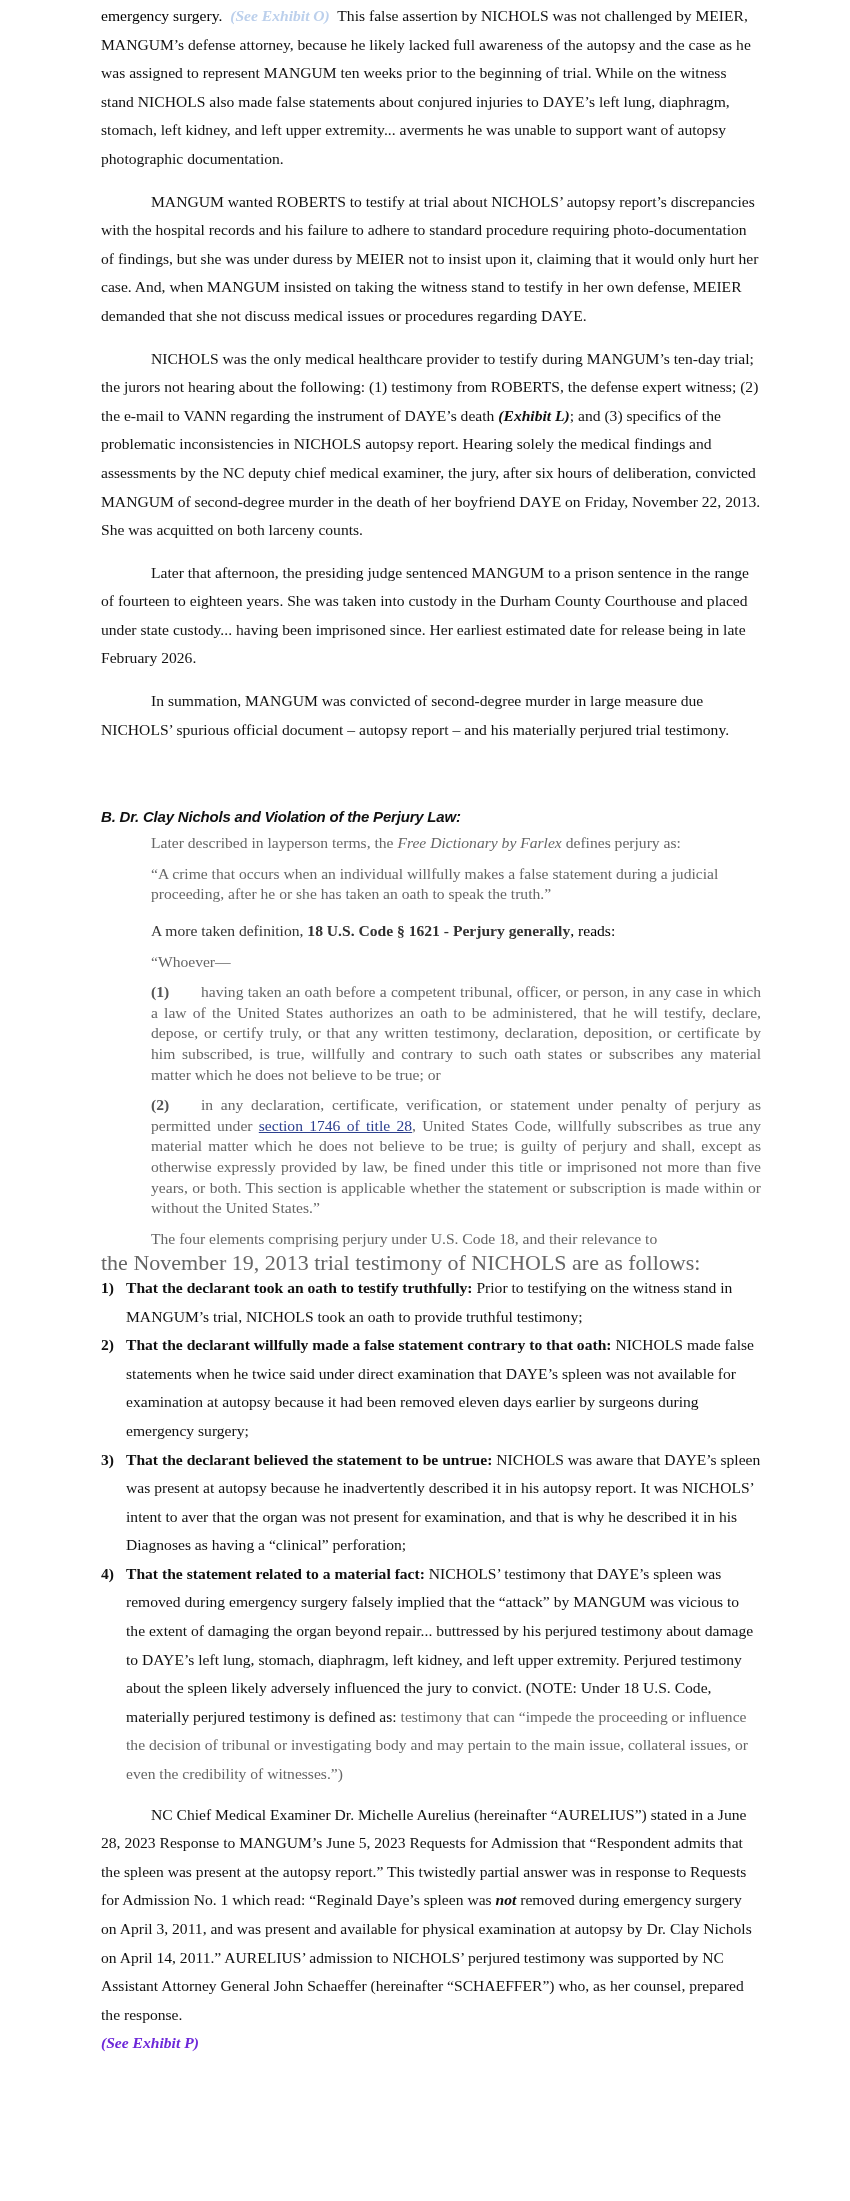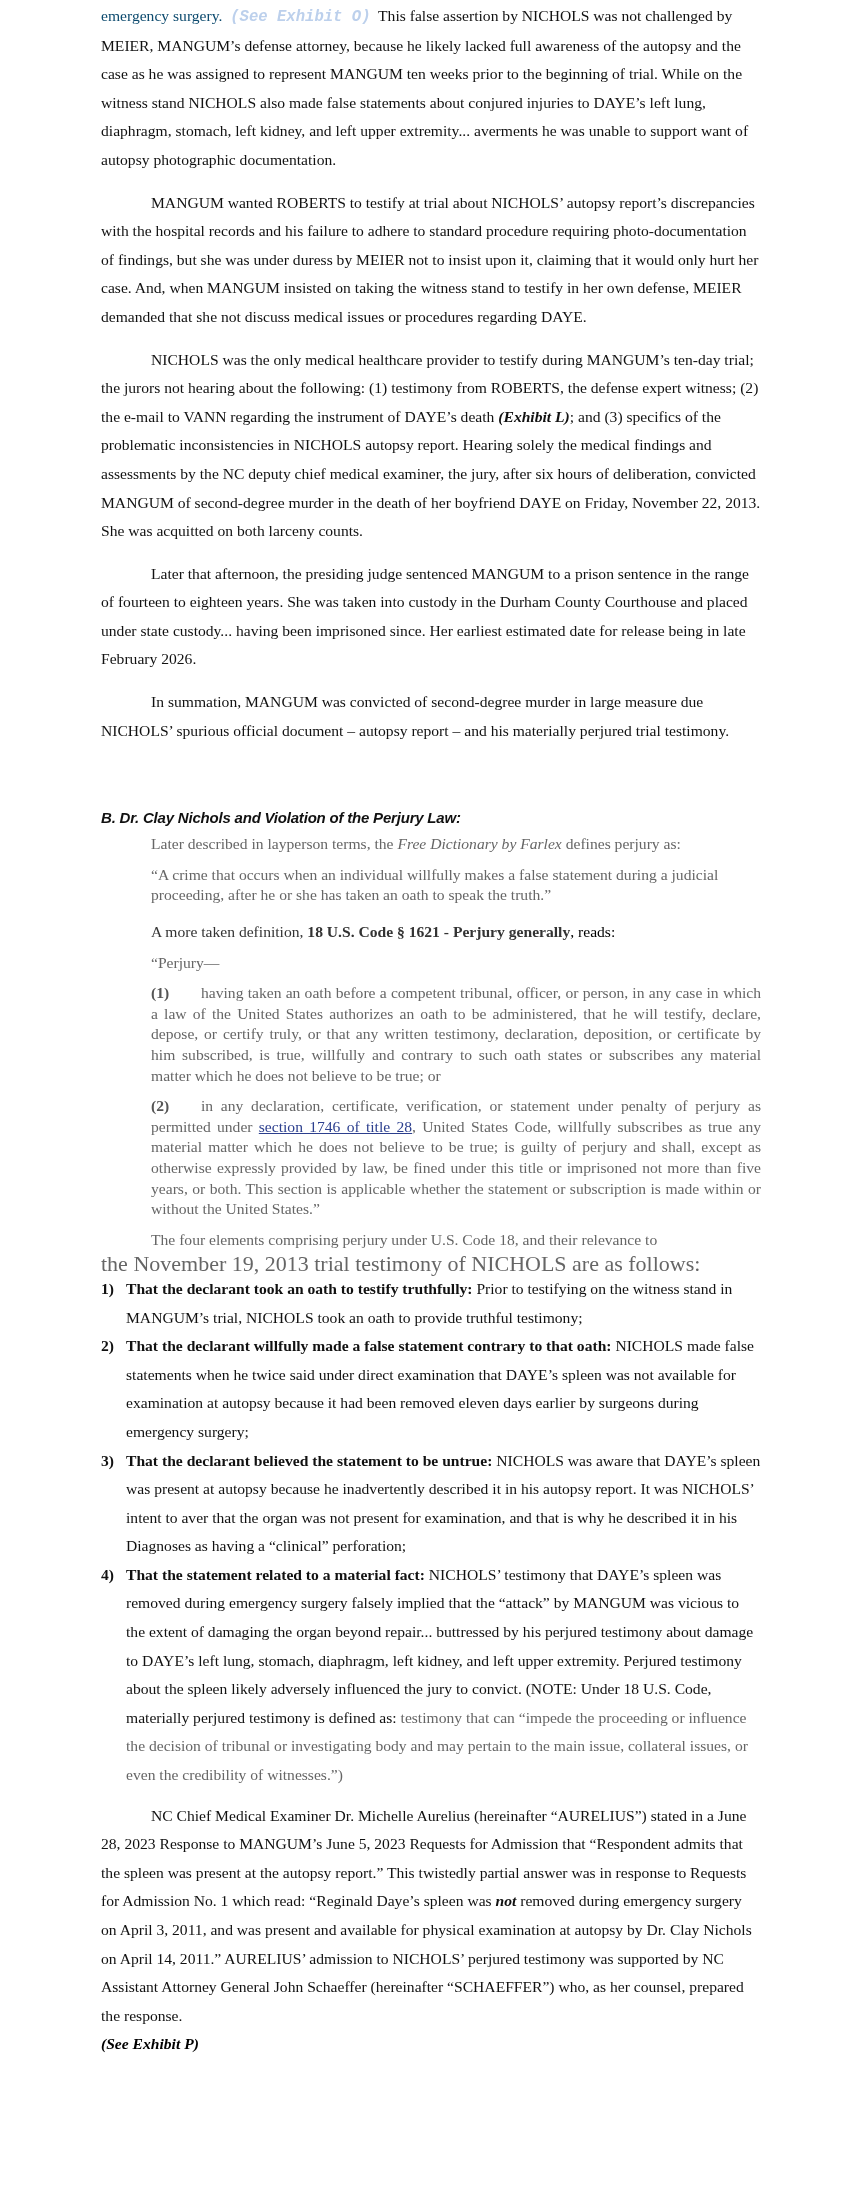--- a/index.html
+++ b/index.html
@@ -17,23 +17,23 @@
       top: 0;
       width: 660px;
     }
     .body-text {
       font-size: 15.6px;
       line-height: 28.6px;
       margin: 0;
     }
     .para { margin: 0 0 14px 0; }
     .indent { text-indent: 50px; }
-    .faded { color: #0c4a6e; }
-    .exhibit-faded { color: #bcd0ec; font-style: italic; font-weight: bold; font-family: Liberation Mono, monospace; }
-    .exhibit { color: #000000; font-style: italic; font-weight: bold; }
+    .faded { color: #000000; }
+    .exhibit-faded { color: #bcd0ec; font-style: italic; font-weight: bold; }
+    .exhibit { color: #6d28d9; font-style: italic; font-weight: bold; }
     .bi { font-weight: bold; font-style: italic; }
     .heading {
       font-family: Liberation Sans, sans-serif;
       font-style: italic;
       font-weight: bold;
       font-size: 15px;
       margin: 64px 0 8px 0;
       color: #111;
       letter-spacing: -0.2px;
     }
@@ -85,21 +85,21 @@
   <div class="heading">B.  Dr. Clay Nichols and Violation of the Perjury Law:</div>
 
   <div class="quote-block">
     <p>
       <span>Later described in layperson terms, the </span><i>Free Dictionary by Farlex</i><span> defines perjury as:</span>
     </p>
     <p class="gap">“A crime that occurs when an individual willfully makes a false statement during a judicial proceeding, after he or she has taken an oath to speak the truth.”</p>
     <p style="color:#333;">
       <span>A more taken definition, </span><b>18 U.S. Code § 1621 - Perjury generally</b><span style="color:#000000;">, reads:</span>
     </p>
-    <p>“Perjury—</p>
+    <p>“Whoever—</p>
     <p class="justify">
       <span class="num-lead">(1)</span><span>having taken an oath before a competent tribunal, officer, or person, in any case in which a law of the United States authorizes an oath to be administered, that he will testify, declare, depose, or certify truly, or that any written testimony, declaration, deposition, or certificate by him subscribed, is true, willfully and contrary to such oath states or subscribes any material matter which he does not believe to be true; or</span>
     </p>
     <p class="justify">
       <span class="num-lead">(2)</span><span>in any declaration, certificate, verification, or statement under penalty of perjury as permitted under </span><a class="link" href="#">section 1746 of title 28</a><span>, United States Code, willfully subscribes as true any material matter which he does not believe to be true; is guilty of perjury and shall, except as otherwise expressly provided by law, be fined under this title or imprisoned not more than five years, or both. This section is applicable whether the statement or subscription is made within or without the United States.”</span>
     </p>
     <p style="margin:6px 0 0 0;">The four elements comprising perjury under U.S. Code 18, and their relevance to</p>
   </div>
   <p class="four" style="margin:4px 0 0 0;">the November 19, 2013 trial testimony of NICHOLS are as follows:</p>
 

